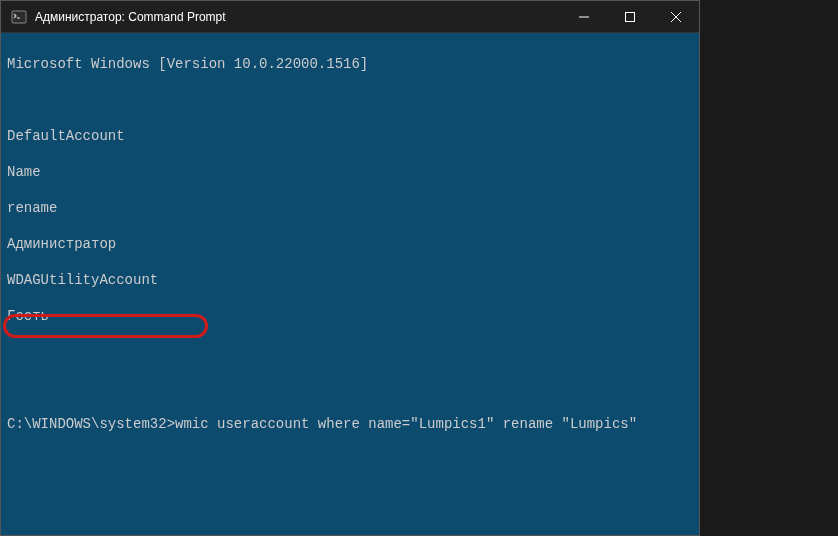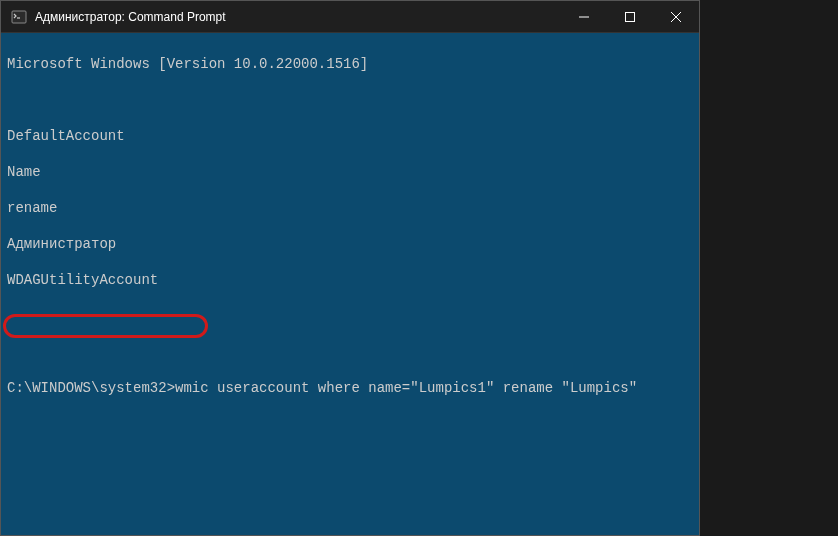--- a/index.html
+++ b/index.html
@@ -104,20 +104,21 @@
   </div>
 
   <div class="terminal">
 <div class="line">Microsoft Windows [Version 10.0.22000.1516]</div>
 <div class="line"></div>
 <div class="line">DefaultAccount</div>
 <div class="line">Name</div>
 <div class="line">rename</div>
 <div class="line">Администратор</div>
 <div class="line">WDAGUtilityAccount</div>
+<div class="line">Гость</div>
 <div class="line"></div>
 <div class="line"></div>
 <div class="line"><span>C:\WINDOWS\system32&gt;</span><span>wmic useraccount where name="Lumpics1" rename "Lumpics"</span></div>
 
 
 
 
 
 
 

